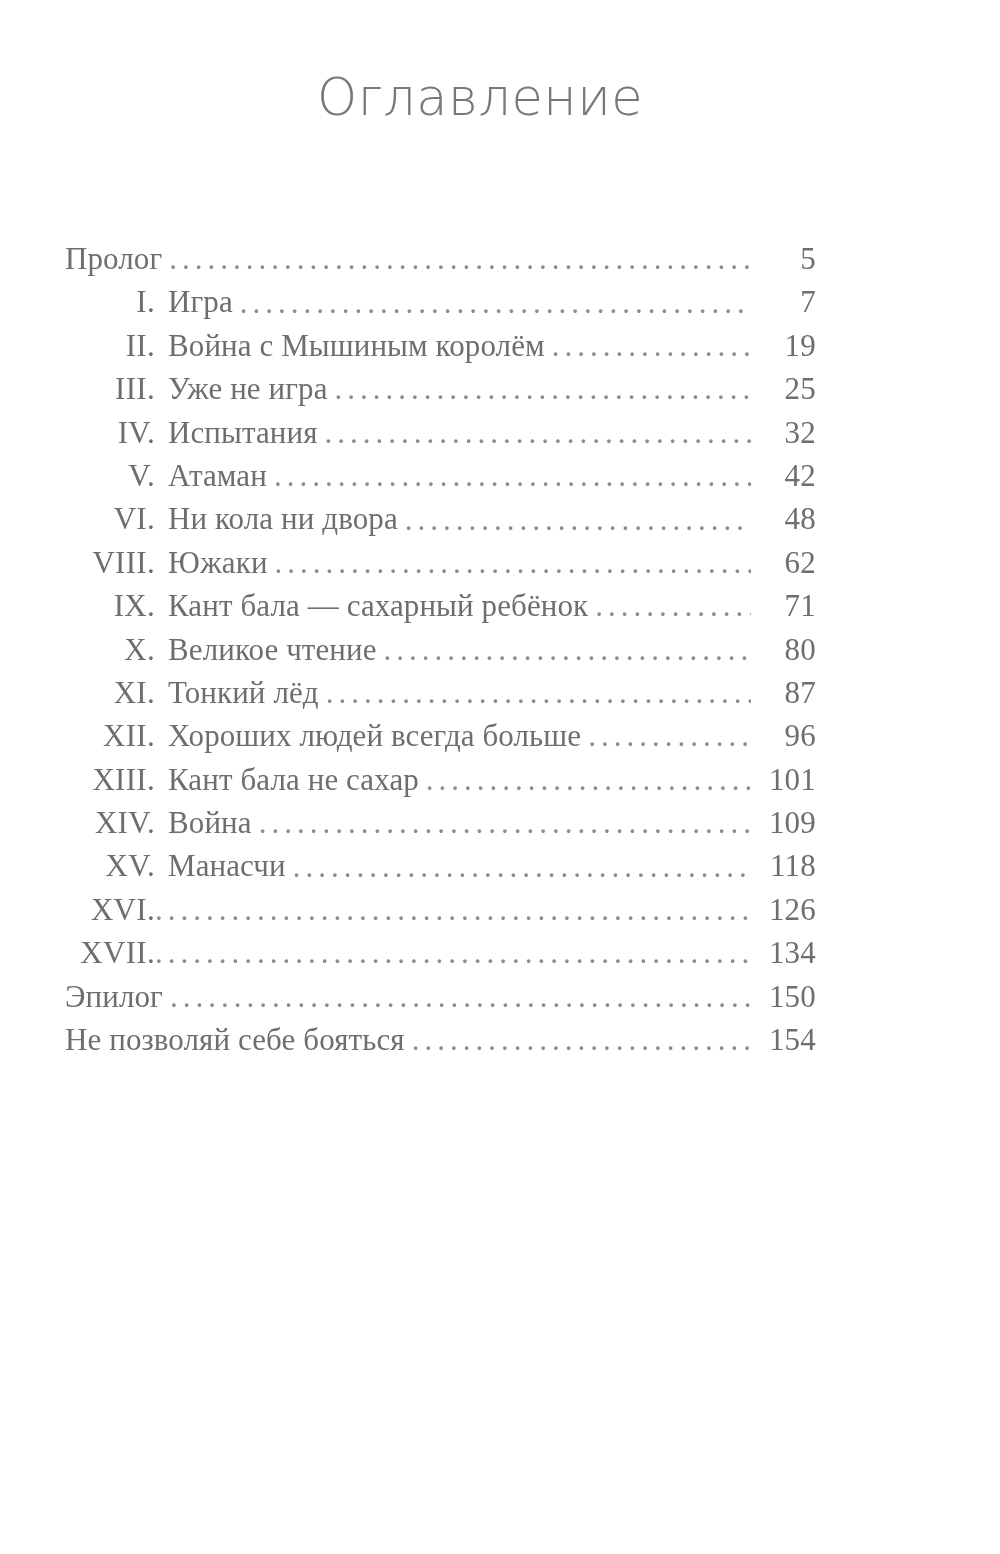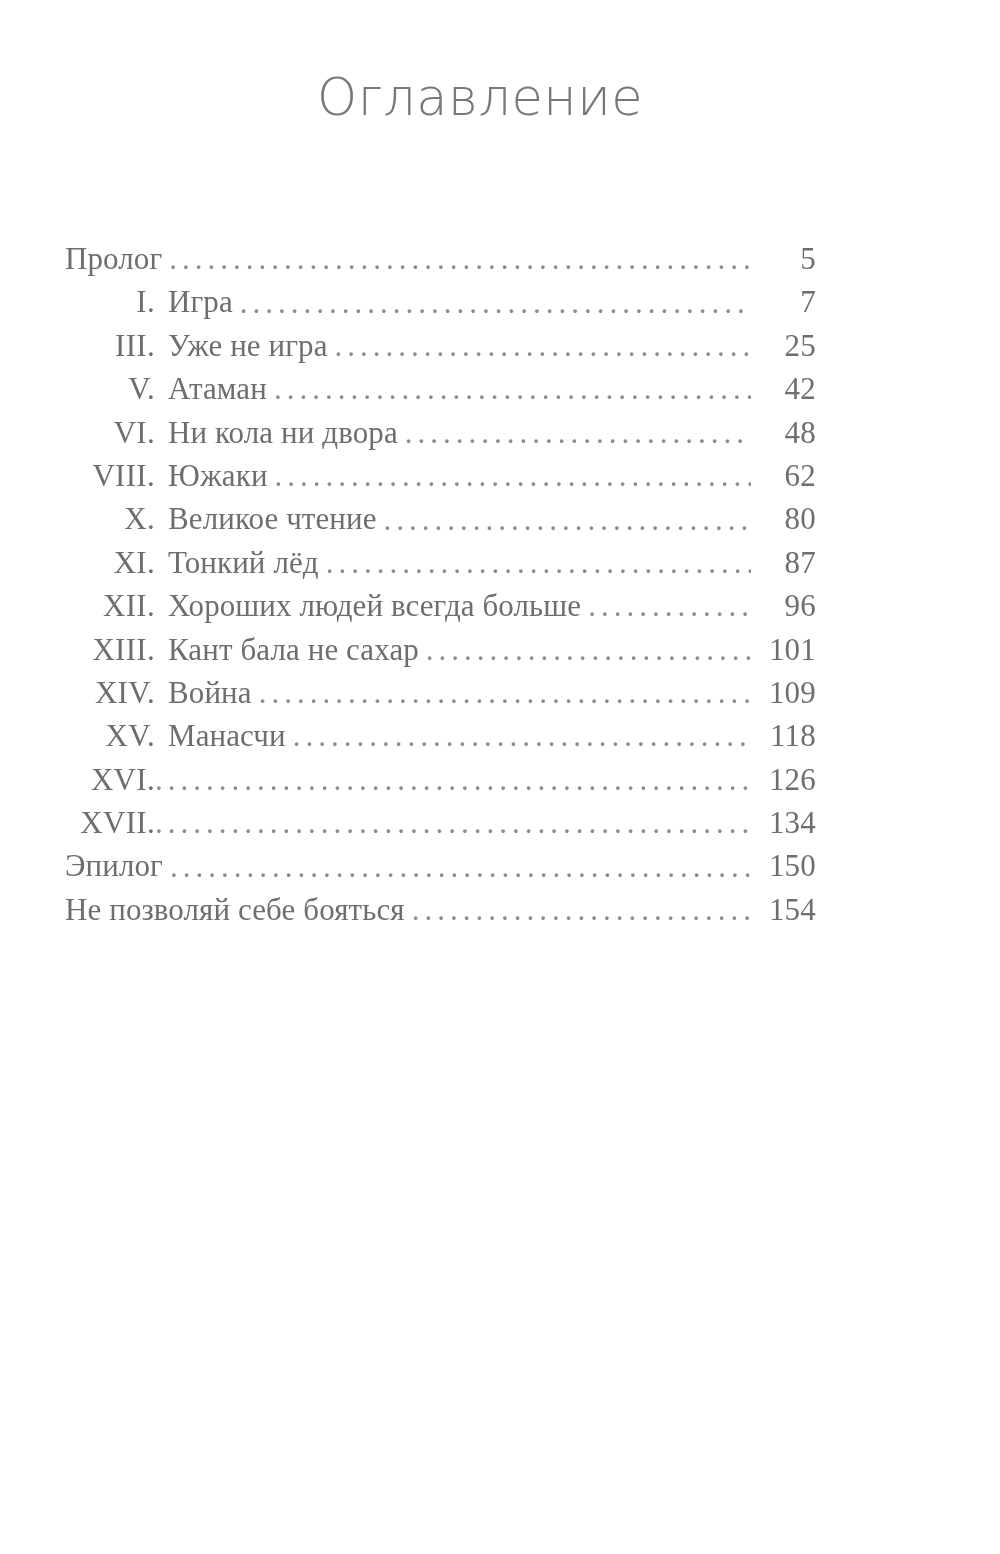--- a/index.html
+++ b/index.html
@@ -110,44 +110,62 @@
         <span class="toc-dots"></span>
         <span class="toc-page">5</span>
       </div>
       <div class="toc-row">
         <span class="toc-num">I.</span>
         <span class="toc-label">Игра</span>
         <span class="toc-dots"></span>
         <span class="toc-page">7</span>
       </div>
       <div class="toc-row">
+        <span class="toc-num">II.</span>
+        <span class="toc-label">Война с Мышиным королём</span>
+        <span class="toc-dots"></span>
+        <span class="toc-page">19</span>
+      </div>
+      <div class="toc-row">
         <span class="toc-num">III.</span>
         <span class="toc-label">Уже не игра</span>
         <span class="toc-dots"></span>
         <span class="toc-page">25</span>
       </div>
       <div class="toc-row">
+        <span class="toc-num">IV.</span>
+        <span class="toc-label">Испытания</span>
+        <span class="toc-dots"></span>
+        <span class="toc-page">32</span>
+      </div>
+      <div class="toc-row">
         <span class="toc-num">V.</span>
         <span class="toc-label">Атаман</span>
         <span class="toc-dots"></span>
         <span class="toc-page">42</span>
       </div>
       <div class="toc-row">
         <span class="toc-num">VI.</span>
         <span class="toc-label">Ни кола ни двора</span>
         <span class="toc-dots"></span>
         <span class="toc-page">48</span>
       </div>
       <div class="toc-row">
         <span class="toc-num">VIII.</span>
         <span class="toc-label">Южаки</span>
         <span class="toc-dots"></span>
         <span class="toc-page">62</span>
       </div>
       <div class="toc-row">
+        <span class="toc-num">IX.</span>
+        <span class="toc-label">Кант бала — сахарный ребёнок</span>
+        <span class="toc-dots"></span>
+        <span class="toc-page">71</span>
+      </div>
+      <div class="toc-row">
         <span class="toc-num">X.</span>
         <span class="toc-label">Великое чтение</span>
         <span class="toc-dots"></span>
         <span class="toc-page">80</span>
       </div>
       <div class="toc-row">
         <span class="toc-num">XI.</span>
         <span class="toc-label">Тонкий лёд</span>
         <span class="toc-dots"></span>
         <span class="toc-page">87</span>

